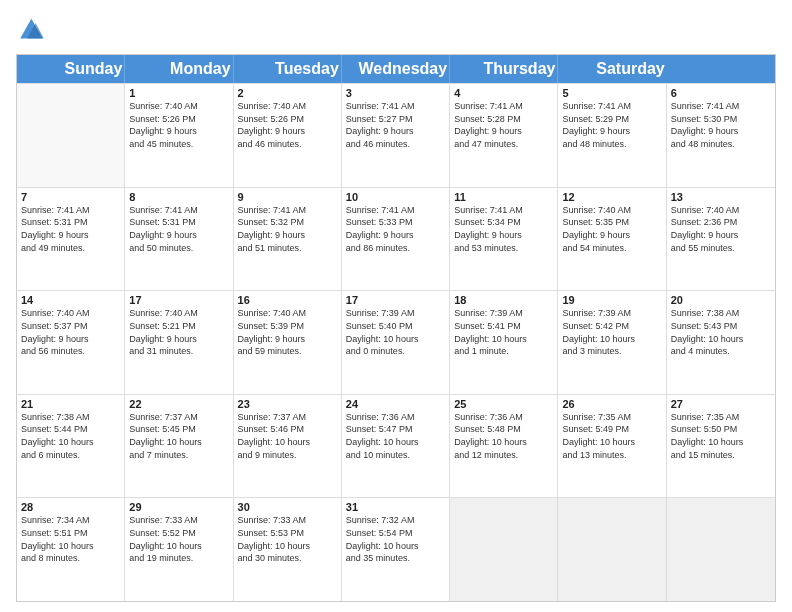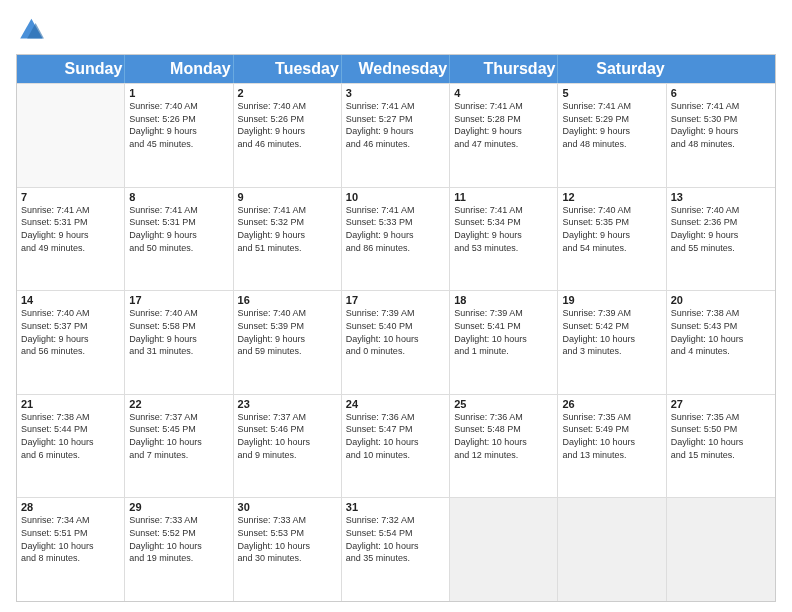--- a/index.html
+++ b/index.html
@@ -248,21 +248,21 @@
           <div class="cal-cell">
             <div class="day-num">14</div>
             <div class="cell-line">Sunrise: 7:40 AM</div>
             <div class="cell-line">Sunset: 5:37 PM</div>
             <div class="cell-line">Daylight: 9 hours</div>
             <div class="cell-line">and 56 minutes.</div>
           </div>
           <div class="cal-cell">
             <div class="day-num">17</div>
             <div class="cell-line">Sunrise: 7:40 AM</div>
-            <div class="cell-line">Sunset: 5:58 PM</div>
+            <div class="cell-line">Sunset: 5:21 PM</div>
             <div class="cell-line">Daylight: 9 hours</div>
             <div class="cell-line">and 31 minutes.</div>
           </div>
           <div class="cal-cell">
             <div class="day-num">16</div>
             <div class="cell-line">Sunrise: 7:40 AM</div>
             <div class="cell-line">Sunset: 5:39 PM</div>
             <div class="cell-line">Daylight: 9 hours</div>
             <div class="cell-line">and 59 minutes.</div>
           </div>

